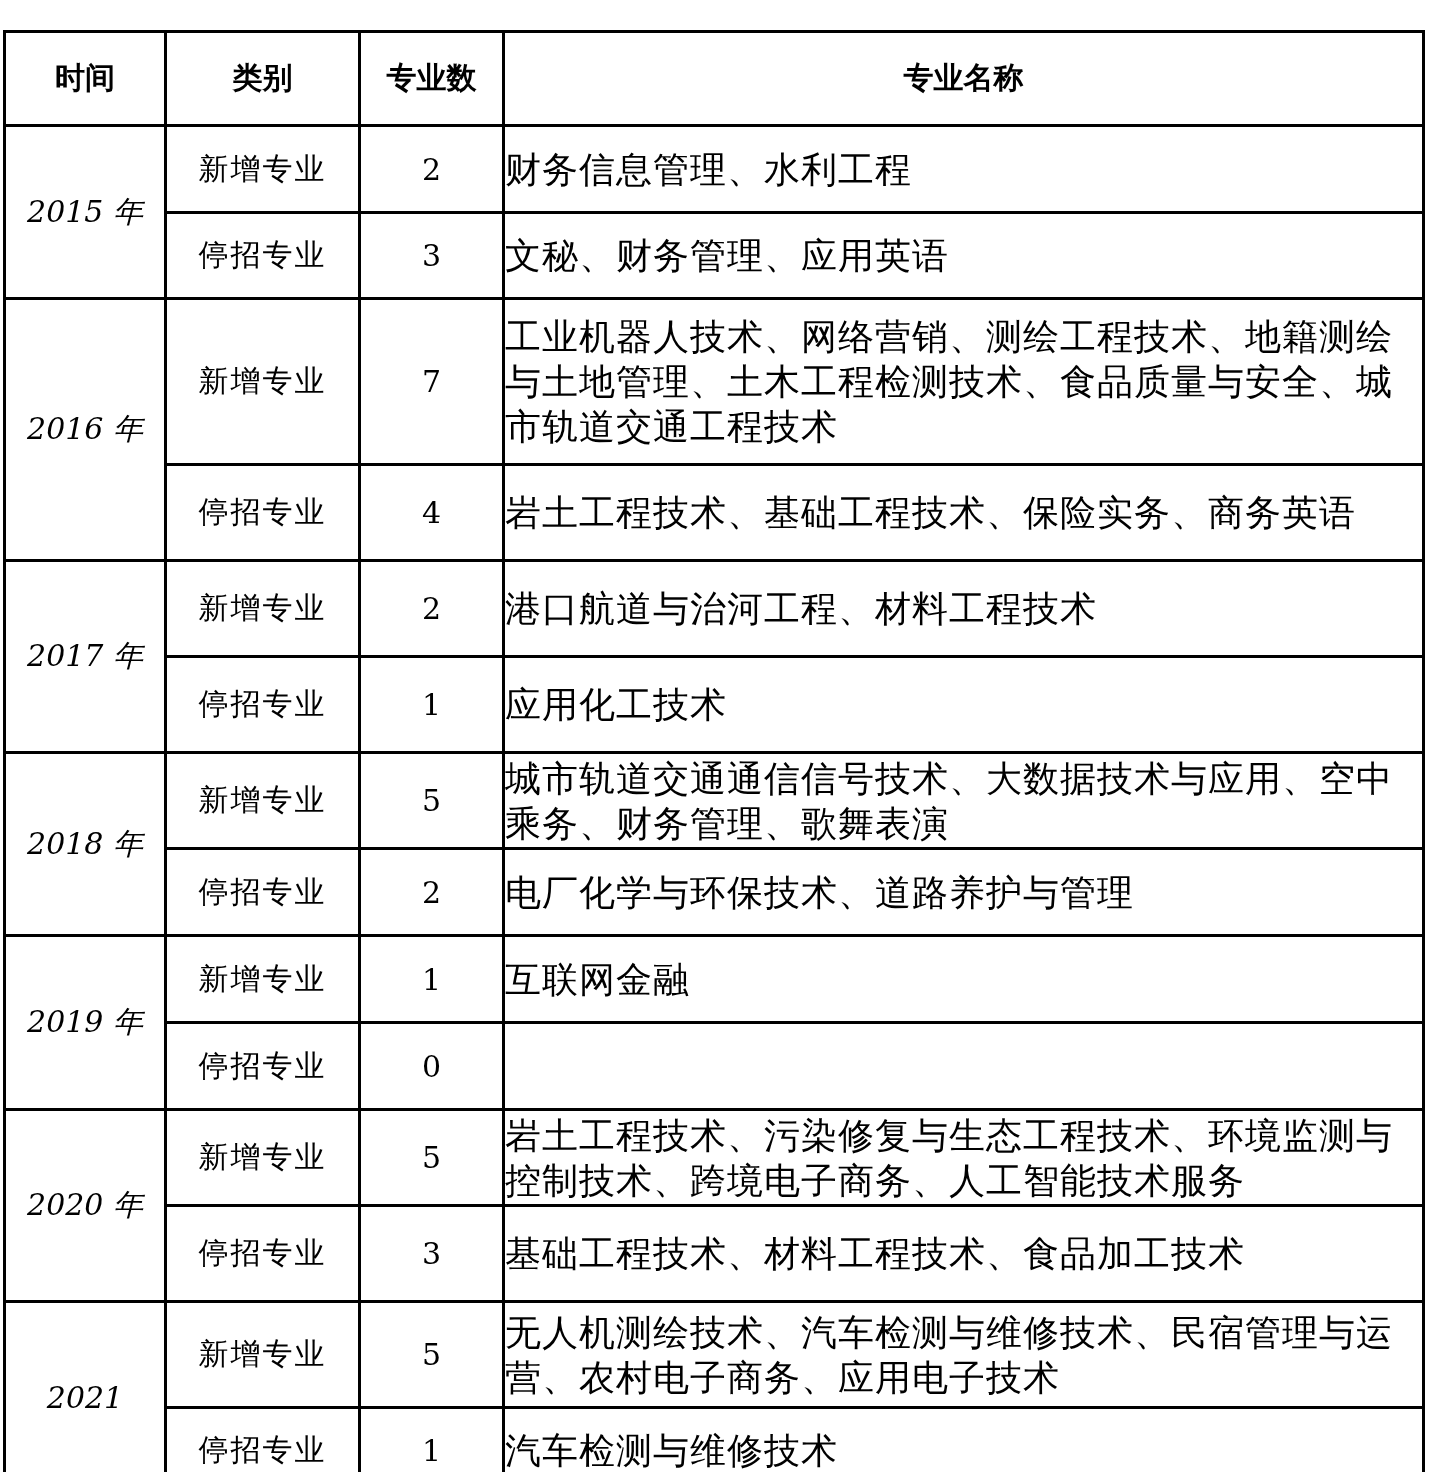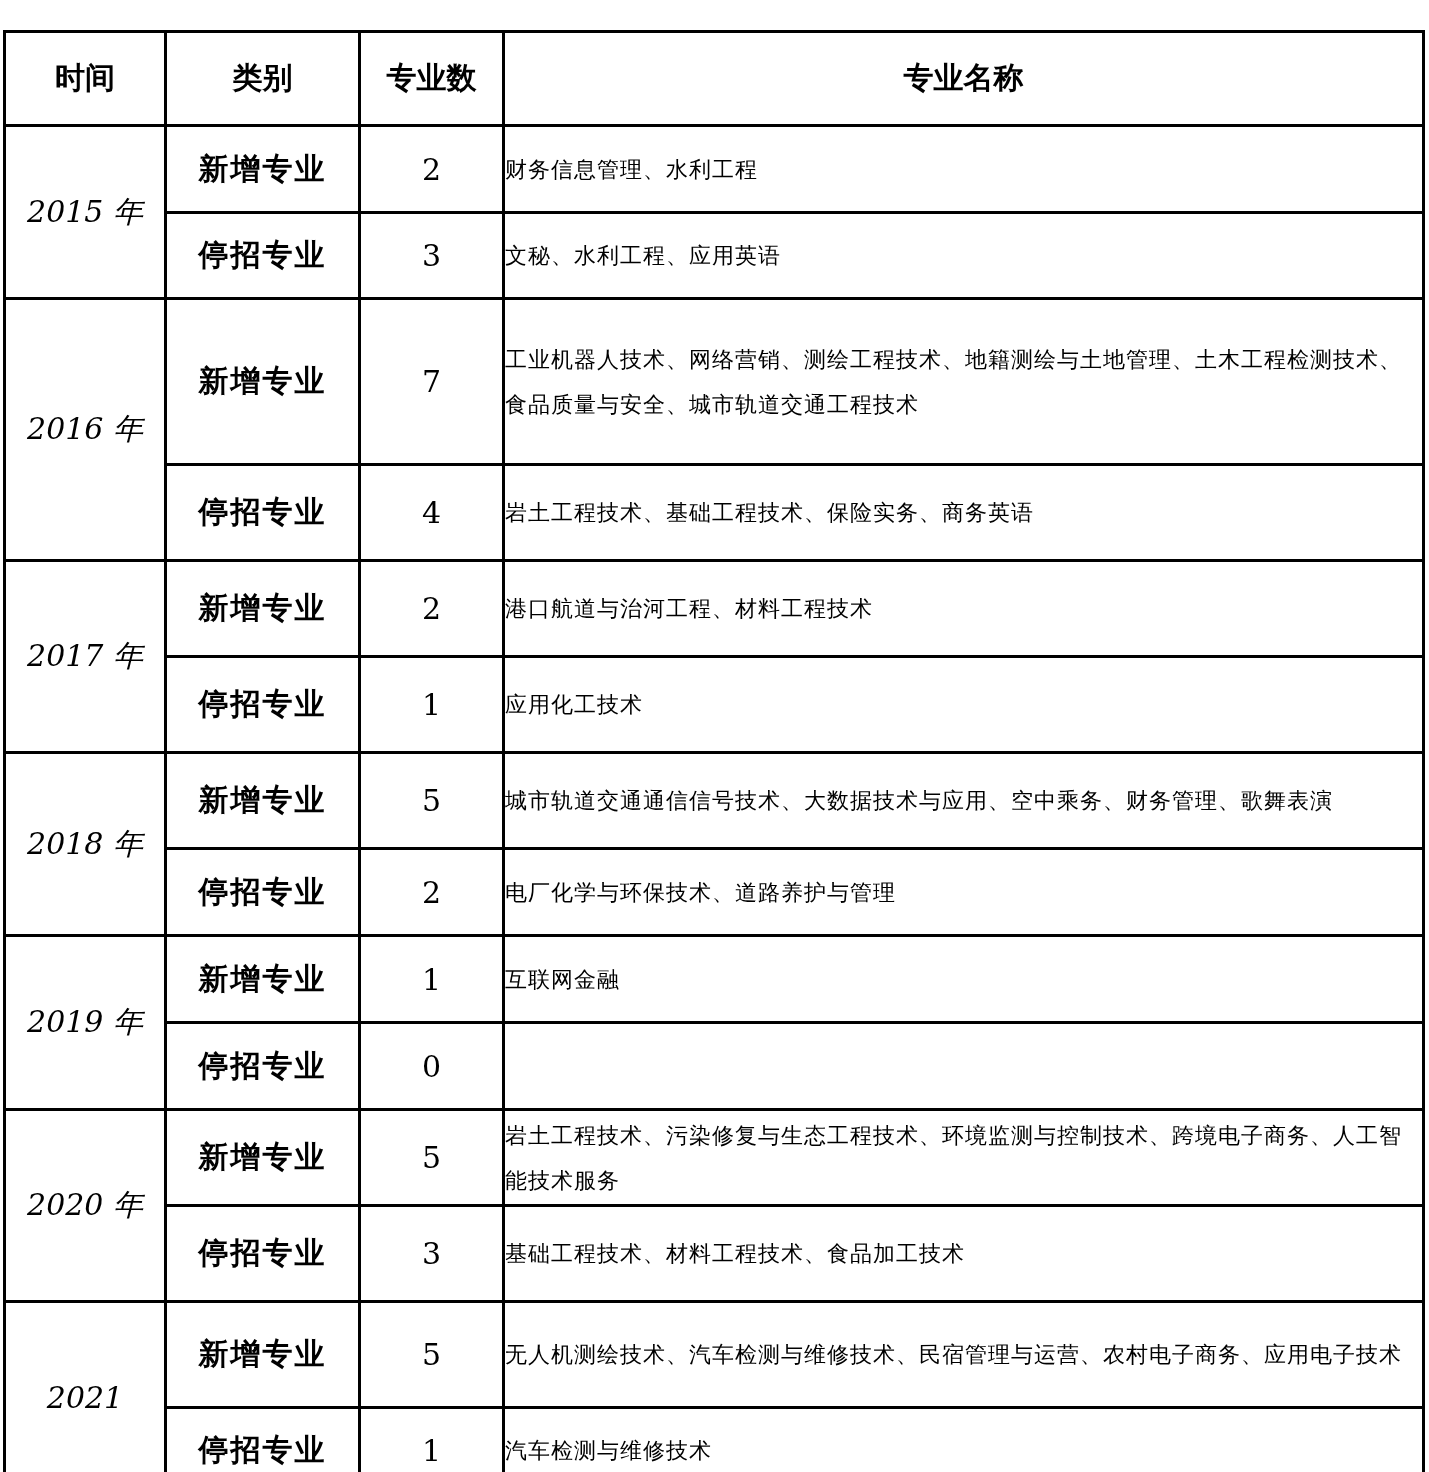--- a/index.html
+++ b/index.html
@@ -43,29 +43,28 @@
     }
     td.year {
       text-align: center;
       font-size: 30px;
       font-style: italic;
     }
     td.cat {
       text-align: center;
       font-size: 30px;
       letter-spacing: 2px;
-      font-weight: bold;
     }
     td.count {
       text-align: center;
       font-size: 30px;
     }
     td.names {
       text-align: left;
-      font-size: 22px;
+      font-size: 36px;
       line-height: 45px;
       padding: 0 14px 0 18px;
       letter-spacing: 1px;
     }
   </style>
 </head>
 <body>
 
 <table class="majors">
   <colgroup>
@@ -86,21 +85,21 @@
 
     <tr style="height:87px">
       <td class="year" rowspan="2">2015 年</td>
       <td class="cat">新增专业</td>
       <td class="count">2</td>
       <td class="names">财务信息管理、水利工程</td>
     </tr>
     <tr style="height:86px">
       <td class="cat">停招专业</td>
       <td class="count">3</td>
-      <td class="names">文秘、水利工程、应用英语</td>
+      <td class="names">文秘、财务管理、应用英语</td>
     </tr>
 
     <tr style="height:166px">
       <td class="year" rowspan="2">2016 年</td>
       <td class="cat">新增专业</td>
       <td class="count">7</td>
       <td class="names">工业机器人技术、网络营销、测绘工程技术、地籍测绘与土地管理、土木工程检测技术、食品质量与安全、城市轨道交通工程技术</td>
     </tr>
     <tr style="height:96px">
       <td class="cat">停招专业</td>

